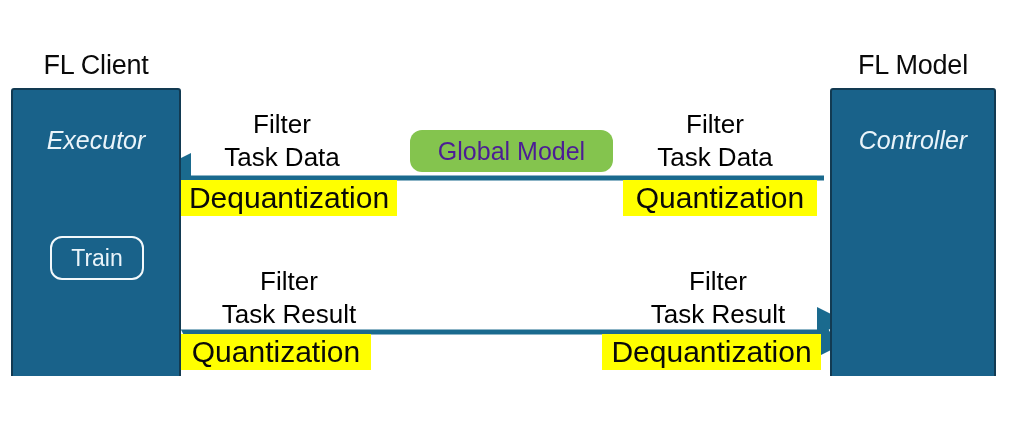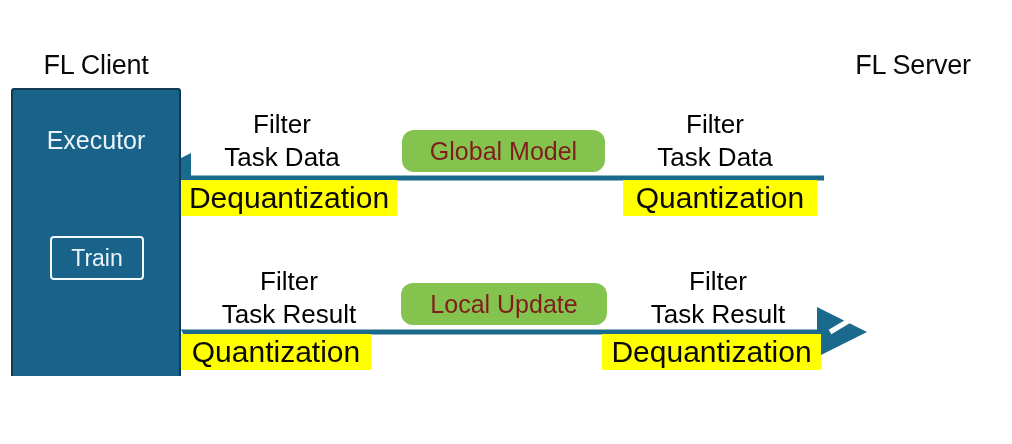--- a/index.html
+++ b/index.html
@@ -38,64 +38,66 @@
   #title-client { left: 11px; top: 50px; width: 170px; text-align: center; }
   #title-server { left: 830px; top: 50px; width: 166px; text-align: center; }
 
   
   .panel {
     position: absolute;
     background: #19628a;
     border: 2px solid #123a52;
     border-radius: 3px;
     box-sizing: border-box;
+    font-style: italic;
   }
   #panel-client { left: 11px; top: 88px; width: 170px; height: 336px; }
   #panel-server { left: 830px; top: 88px; width: 166px; height: 336px; }
 
   .panel-label {
     position: absolute;
     width: 100%;
     text-align: center;
     color: #eaf4fa;
     font-size: 25px;
     white-space: nowrap;
   }
   #label-executor { top: 36px; }
   #label-controller { top: 36px; }
 
   
   .inner-node {
     position: absolute;
     border: 2.5px solid #f2f8fb;
-    border-radius: 4px;
+    border-radius: 12px;
     background: transparent;
     color: #eaf4fa;
     font-size: 23px;
     display: flex;
     align-items: center;
     justify-content: center;
     box-sizing: border-box;
     white-space: nowrap;
   }
   #node-train { left: 50px; top: 236px; width: 94px; height: 44px; }
   #node-aggregate { left: 841px; top: 236px; width: 144px; height: 44px; }
 
   
   .green-pill {
     position: absolute;
     background: #84c44e;
     border-radius: 12px;
-    color: #7f1d1d;
+    color: #4c1d95;
     font-size: 25px;
     display: flex;
     align-items: center;
     justify-content: center;
     white-space: nowrap;
     box-sizing: border-box;
+    margin-left: 8px;
   }
   #pill-global { left: 402px; top: 130px; width: 203px; height: 42px; }
   #pill-local  { left: 401px; top: 283px; width: 206px; height: 42px; }
 
   
   .yellow-label {
     position: absolute;
     background: #ffff00;
     color: #0a0a0a;
     font-size: 30px;
@@ -161,27 +163,30 @@
     <g>
       <line x1="903" y1="233" x2="832" y2="177" stroke="#ffffff" stroke-width="5" marker-end="url(#arrow-white)"></line>
     </g>
 
     <g>
       <line x1="830" y1="332" x2="912" y2="283" stroke="#ffffff" stroke-width="5" marker-end="url(#arrow-white)"></line>
     </g>
   </svg>
 
   <div class="side-title" id="title-client">FL Client</div>
-  <div class="side-title" id="title-server">FL Server</div>
+  <div class="side-title" id="title-server">FL Model</div>
 
   <div class="panel" id="panel-client">
     <div class="panel-label" id="label-executor">Executor</div>
   </div>
   <div class="inner-node" id="node-train">Train</div>
 
+  <div class="panel" id="panel-server">
+    <div class="panel-label" id="label-controller">Controller</div>
+  </div>
 
   <div class="filter-label" id="fl-top-left">
     <div>Filter</div>
     <div>Task Data</div>
   </div>
 
   <div class="green-pill" id="pill-global">Global Model</div>
 
   <div class="filter-label" id="fl-top-right">
     <div>Filter</div>
@@ -189,21 +194,20 @@
   </div>
 
   <div class="yellow-label" id="yl-dequant-top">Dequantization</div>
   <div class="yellow-label" id="yl-quant-top">Quantization</div>
 
   <div class="filter-label" id="fl-bottom-left">
     <div>Filter</div>
     <div>Task Result</div>
   </div>
 
-  <div class="green-pill" id="pill-local">Local Update</div>
 
   <div class="filter-label" id="fl-bottom-right">
     <div>Filter</div>
     <div>Task Result</div>
   </div>
 
   <div class="yellow-label" id="yl-quant-bottom">Quantization</div>
   <div class="yellow-label" id="yl-dequant-bottom">Dequantization</div>
 
 </div>

